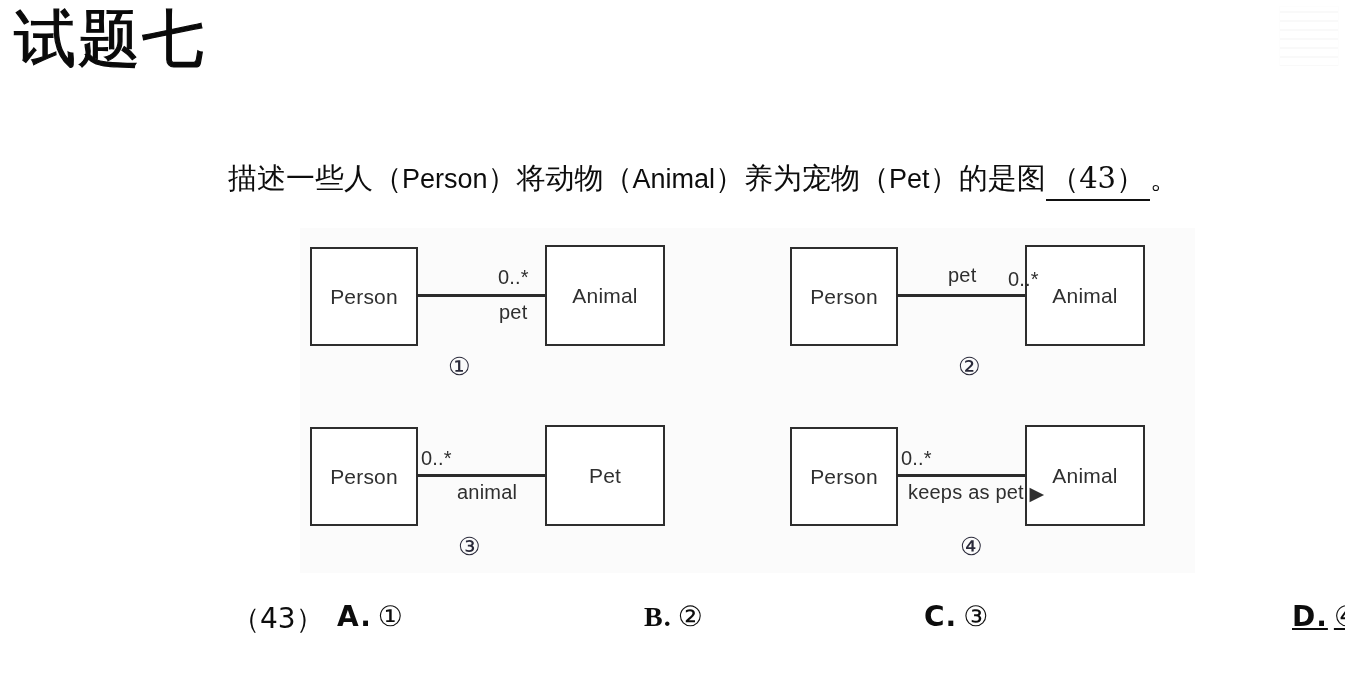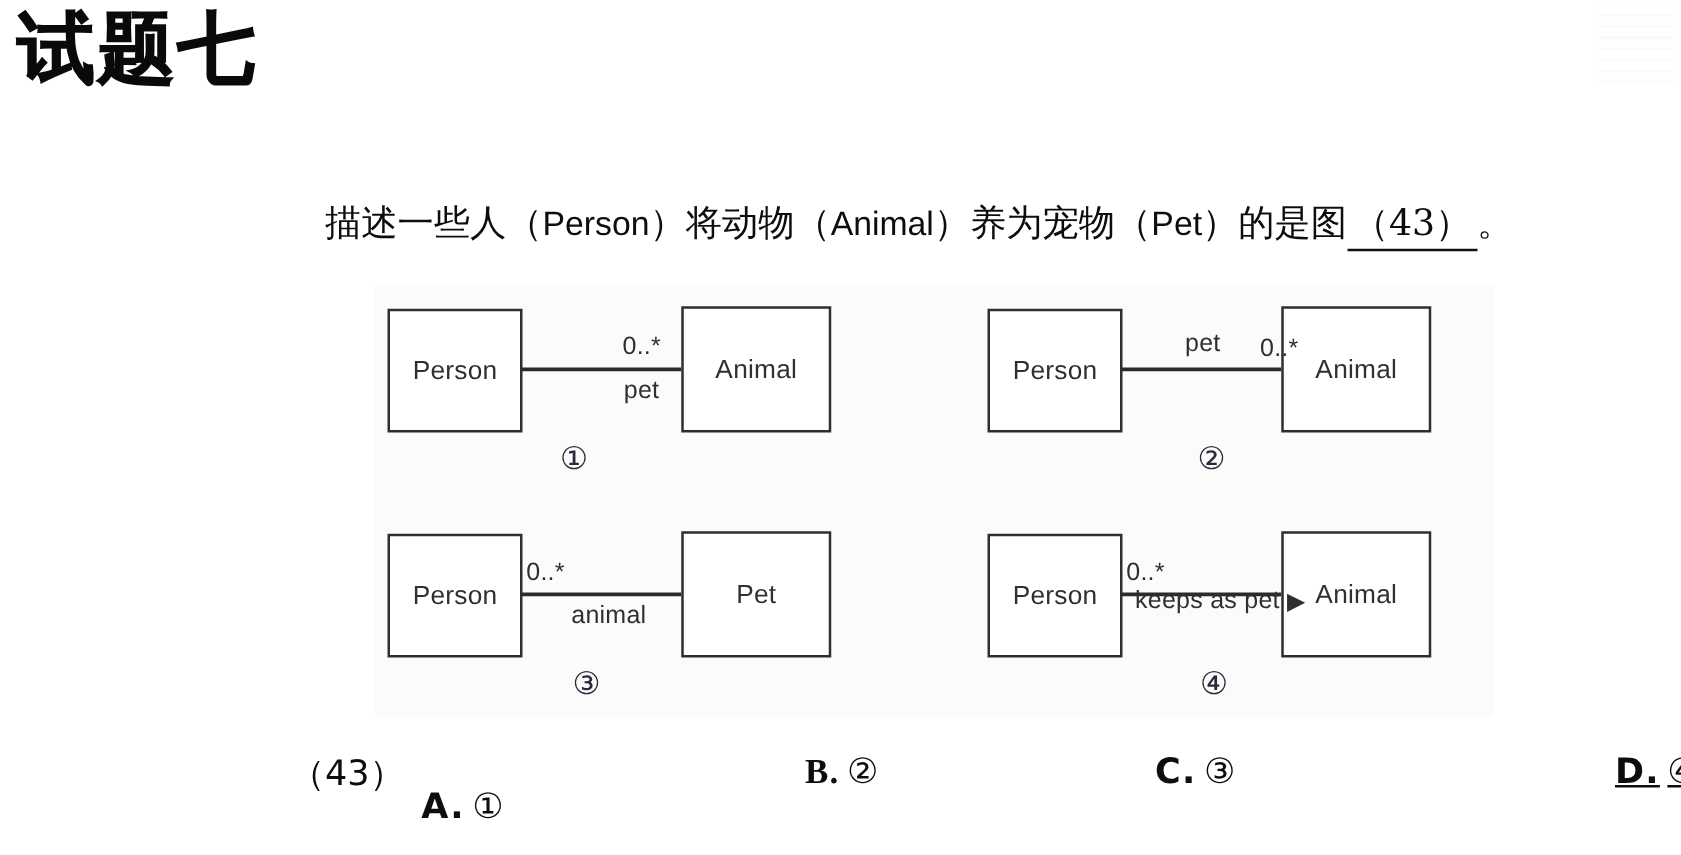--- a/index.html
+++ b/index.html
@@ -16,21 +16,21 @@
     color: #111111;
   }
 
   
   .page-title {
     position: absolute;
     left: 14px;
     top: 8px;
     font-size: 62px;
     line-height: 1;
-    font-weight: bold;
+    font-weight: normal;
     letter-spacing: 2px;
     color: #0a0a0a;
     font-family: "DejaVu Sans", "Liberation Sans", sans-serif;
     -webkit-text-stroke: 1.2px #0a0a0a;
   }
 
   
   .watermark {
     position: absolute;
     right: 6px;
@@ -47,21 +47,20 @@
   
   .question-stem {
     position: absolute;
     left: 228px;
     top: 160px;
     font-size: 29px;
     line-height: 1.3;
     white-space: nowrap;
     font-family: "DejaVu Serif", "Liberation Serif", serif;
     color: #0d0d0d;
-    margin-left: 32px;
   }
   .question-stem .latin {
     font-family: "Liberation Sans", "DejaVu Sans", sans-serif;
     font-size: 27px;
   }
   .blank-slot {
     display: inline-block;
     border-bottom: 2.5px solid #111;
     padding: 0 4px 1px 4px;
     min-width: 96px;
@@ -122,21 +121,21 @@
   .lbl-1-mult  { left: 198px; top: 38px; }
   .lbl-1-role  { left: 199px; top: 73px; }
 
   .lbl-2-role  { left: 168px; top: 36px; }
   .lbl-2-mult  { left: 228px; top: 40px; }
 
   .lbl-3-mult  { left: 121px; top: 39px; }
   .lbl-3-role  { left: 157px; top: 73px; }
 
   .lbl-4-mult  { left: 121px; top: 39px; }
-  .lbl-4-role  { left: 128px; top: 61px; }
+  .lbl-4-role  { left: 128px; top: 73px; }
 
   .nav-arrow {
     display: inline-block;
     transform: translateY(1px);
     font-size: 19px;
   }
 
   .fig-number {
     position: absolute;
     font-size: 25px;
@@ -157,21 +156,21 @@
     height: 44px;
   }
   .opt-item {
     position: absolute;
     font-size: 28px;
     white-space: nowrap;
     font-family: "DejaVu Sans", "Liberation Sans", sans-serif;
     color: #0d0d0d;
   }
   .opt-qnum { left: 0px;   top: 0px; }
-  .opt-a    { left: 105px; top: 0px; margin-top: 28px; }
+  .opt-a    { left: 105px; top: 0px; }
   .opt-b    { left: 412px; top: 0px; font-family: Liberation Serif, serif; }
   .opt-c    { left: 692px; top: 0px; }
   .opt-d    { left: 1060px; top: 0px; text-decoration: underline; }
   .opt-key  { font-weight: 600; letter-spacing: 1px; }
   .opt-val  { margin-left: 6px; }
 </style>
 </head>
 <body>
 
 <div class="page-title">试题七</div>

